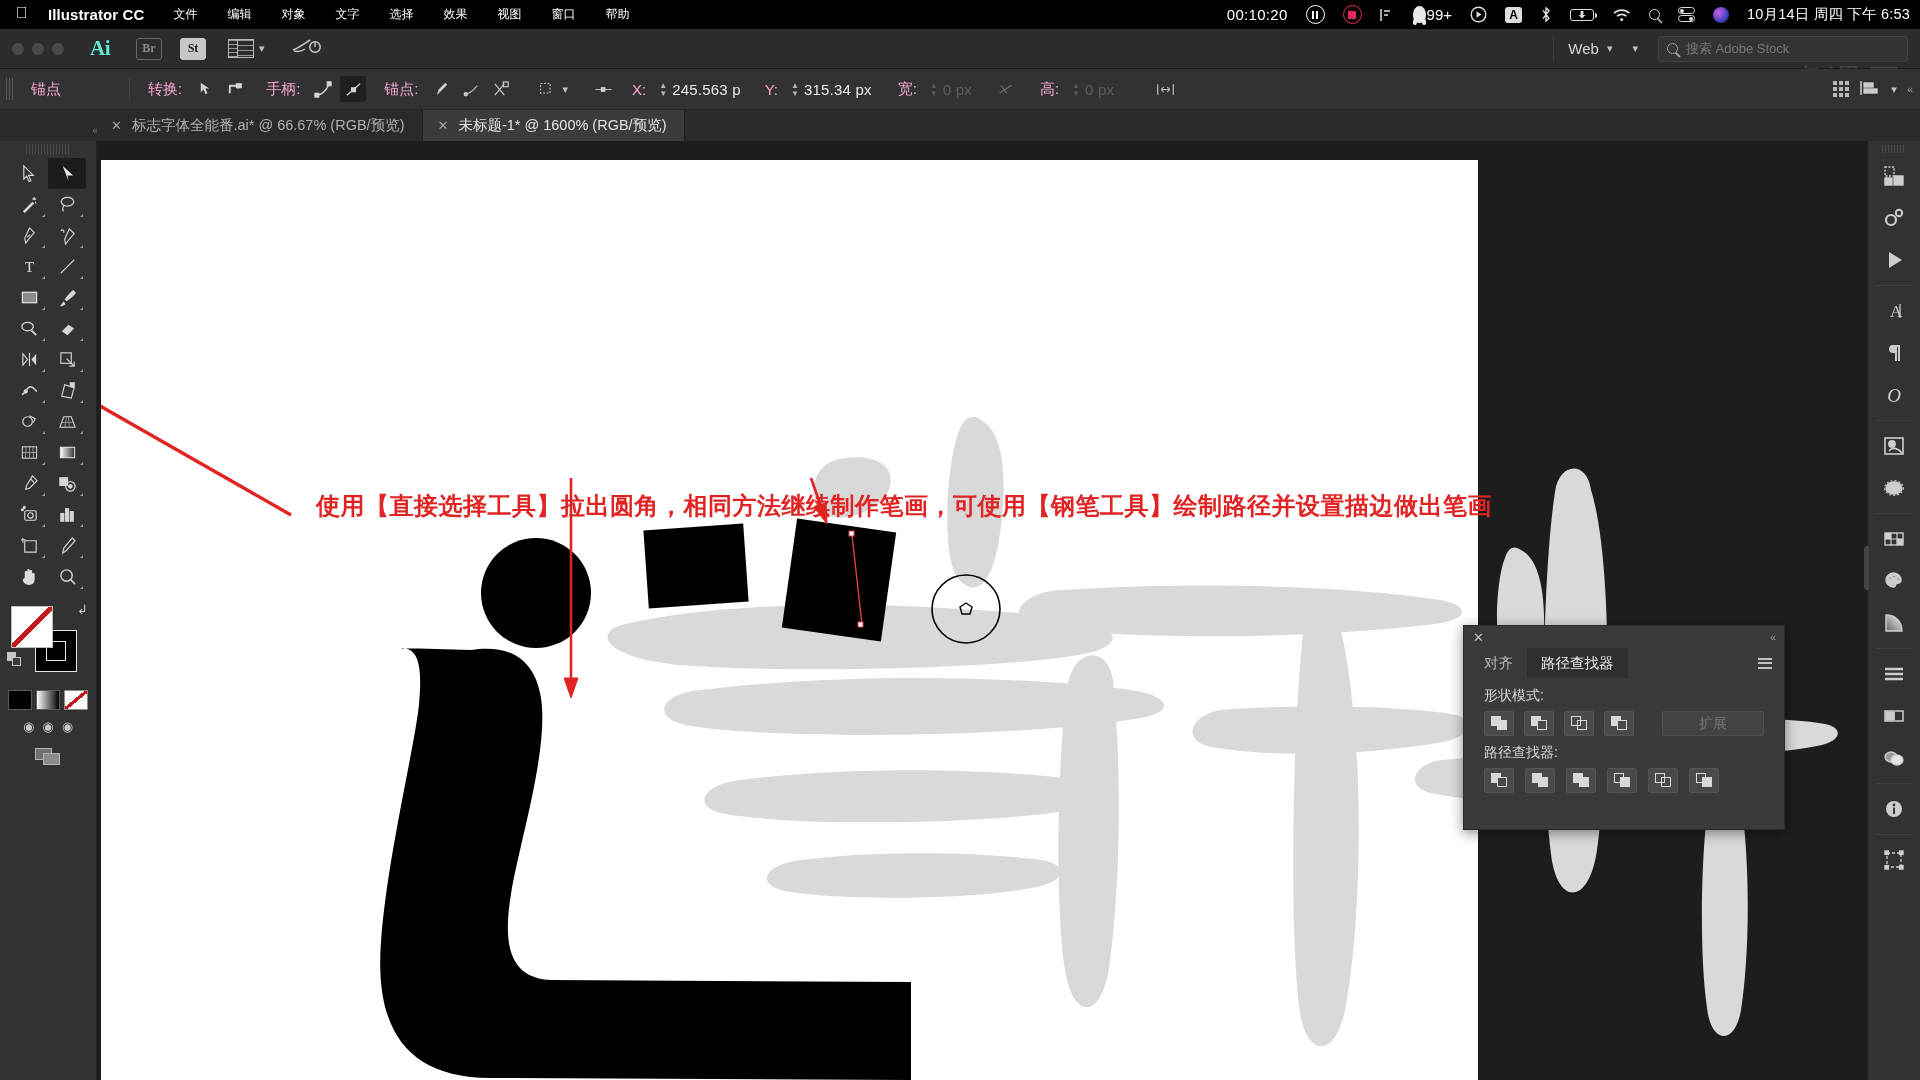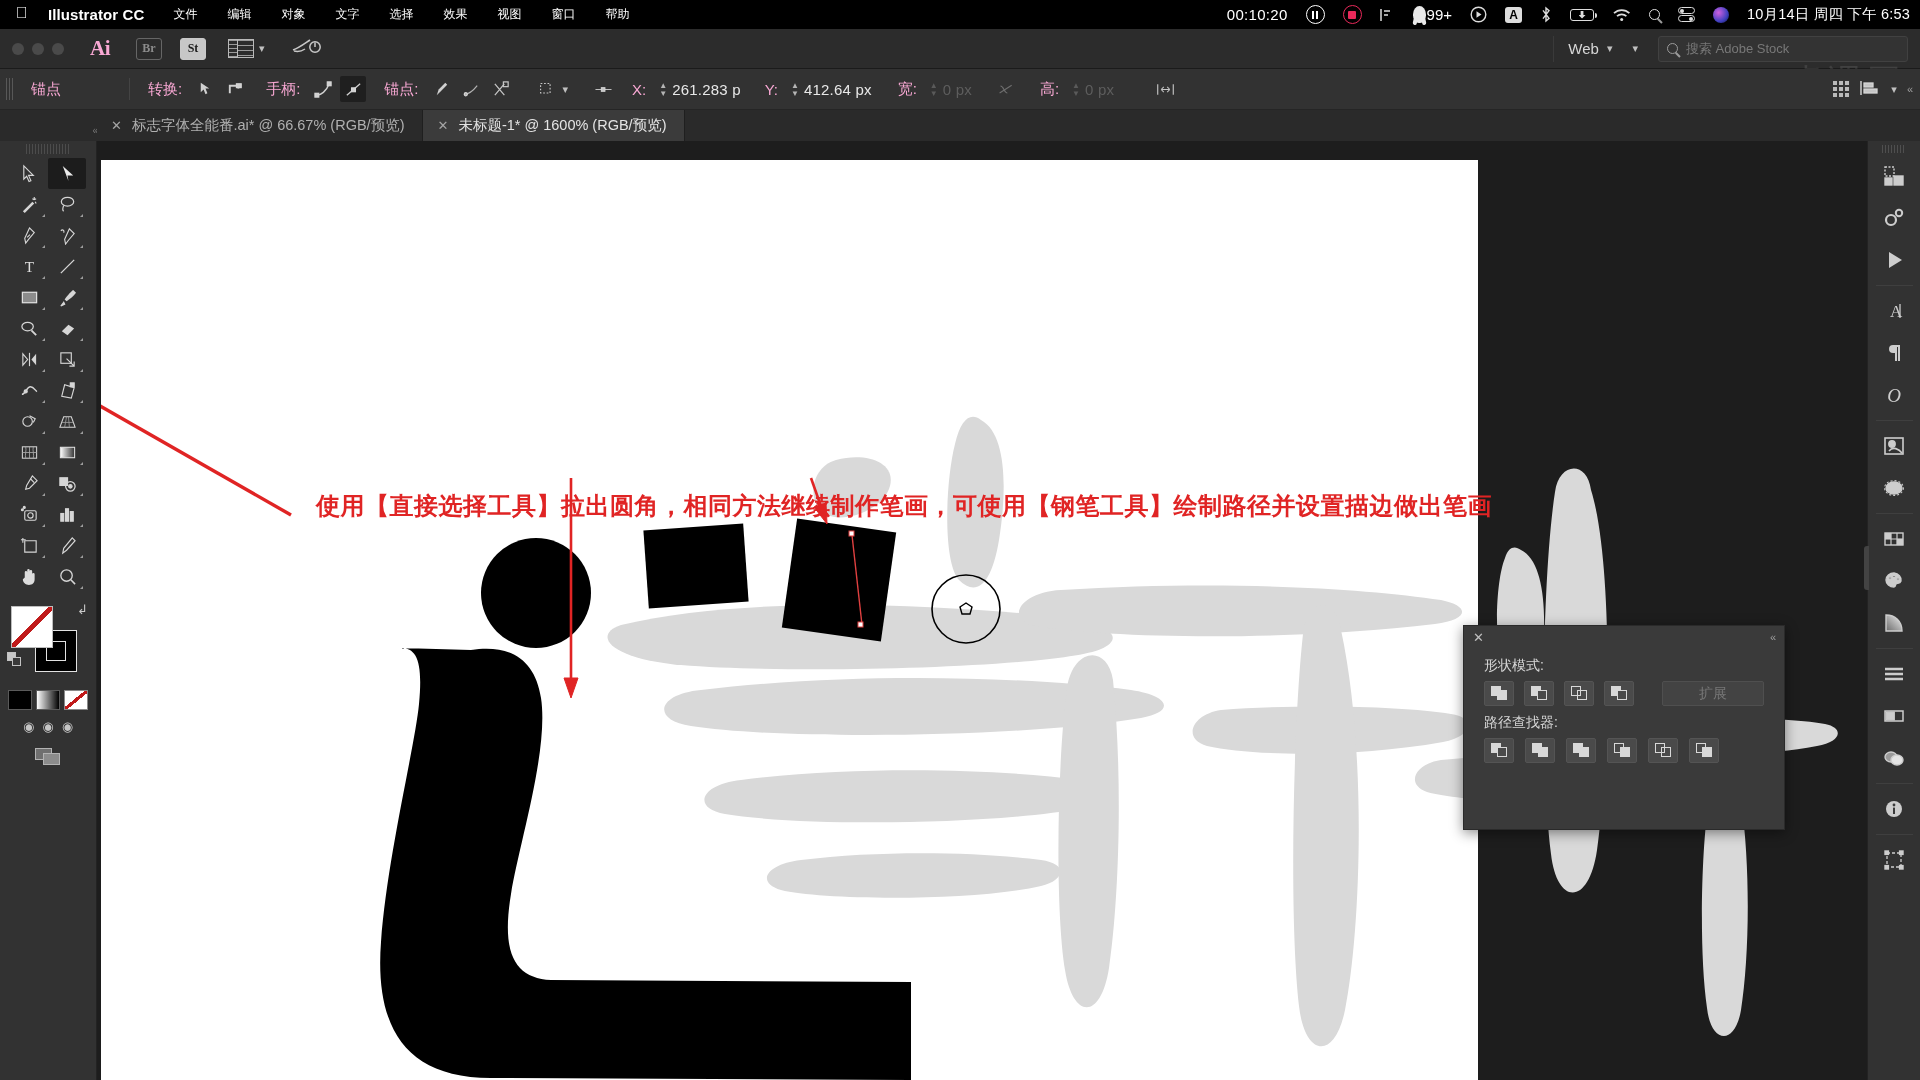--- a/index.html
+++ b/index.html
@@ -68,21 +68,21 @@
 
   
   .appbar {
     position: absolute; left: 0; top: 29px; width: 1920px; height: 40px;
     background: #2c2c2c; display: flex; align-items: center;
     border-bottom: 1px solid #1b1b1b;
   }
   .wdots { display: flex; gap: 8px; padding-left: 12px; }
   .wdots span { width: 12px; height: 12px; border-radius: 50%; background: #4a4a4a; display:block;}
   .ai-logo {
-    color: #f9a8d4; font-weight: bold; font-size: 21px; margin-left: 26px;
+    color: #5eead4; font-weight: bold; font-size: 21px; margin-left: 26px;
     font-family: "Liberation Serif", serif; letter-spacing: -0.5px;
   }
   .sqicon {
     width: 26px; height: 22px; border: 1.3px solid #666; border-radius: 3px;
     display: flex; align-items: center; justify-content: center;
     font-size: 12px; color: #8c8c8c; font-weight: bold; margin-left: 26px;
     font-family: "Liberation Serif", serif;
   }
   .sqicon.lit { border-color: #c9c9c9; color: #1b1b1b; background: #c7c7c7; margin-left:18px;}
   .arrangeic { margin-left: 22px; display: flex; align-items: center; gap: 5px; }
@@ -441,29 +441,29 @@
           <path d="M2 10h22" stroke="#c6c6c6" stroke-width="1.3"></path>
           <rect x="10" y="7.5" width="5" height="5" fill="#c6c6c6"></rect>
         </svg>
     </div>
     <div class="coordfield" style="margin-left:6px">
       <span class="ctl-label">X:</span>
       <span class="spin">
           <b>▲</b>
           <b>▼</b>
         </span>
-      <span class="numval">261.283 p</span>
+      <span class="numval">245.563 p</span>
     </div>
     <div class="coordfield" style="margin-left:12px">
       <span class="ctl-label">Y:</span>
       <span class="spin">
           <b>▲</b>
           <b>▼</b>
         </span>
-      <span class="numval">412.64 px</span>
+      <span class="numval">315.34 px</span>
     </div>
     <div class="coordfield" style="margin-left:14px">
       <span class="ctl-label">宽:</span>
       <span class="spin" style="color:#5a5a5a">
           <b>▲</b>
           <b>▼</b>
         </span>
       <span class="numval dim">0 px</span>
     </div>
     <div class="tbtn" style="margin-left:18px">
@@ -779,20 +779,29 @@
       <svg class="arrowsvg">
         <path d="M190 355 L-55 215" stroke="#e02424" stroke-width="3.4" fill="none"></path>
         <path d="M-68 208 l24 -2 l-4 16 z" fill="#e02424"></path>
       </svg>
     </div>
 
     <div class="pfpanel" style="left:1366px; top:484px;">
       <div class="pf-top">
         <span class="pf-x">✕</span>
         <span class="pf-coll">«</span>
+      </div>
+      <div class="pf-tabs">
+        <div class="pf-tab">对齐</div>
+        <div class="pf-tab active">路径查找器</div>
+        <div class="pf-menu">
+            <i></i>
+            <i></i>
+            <i></i>
+          </div>
       </div>
       <div class="pf-body">
         <div class="pf-secttitle">形状模式:</div>
         <div class="pf-row">
           <div class="pf-btn">
             <span class="pfico">
                 <i style="background:#d8d8d8"></i>
                 <u style="background:#d8d8d8"></u>
               </span>
           </div>

